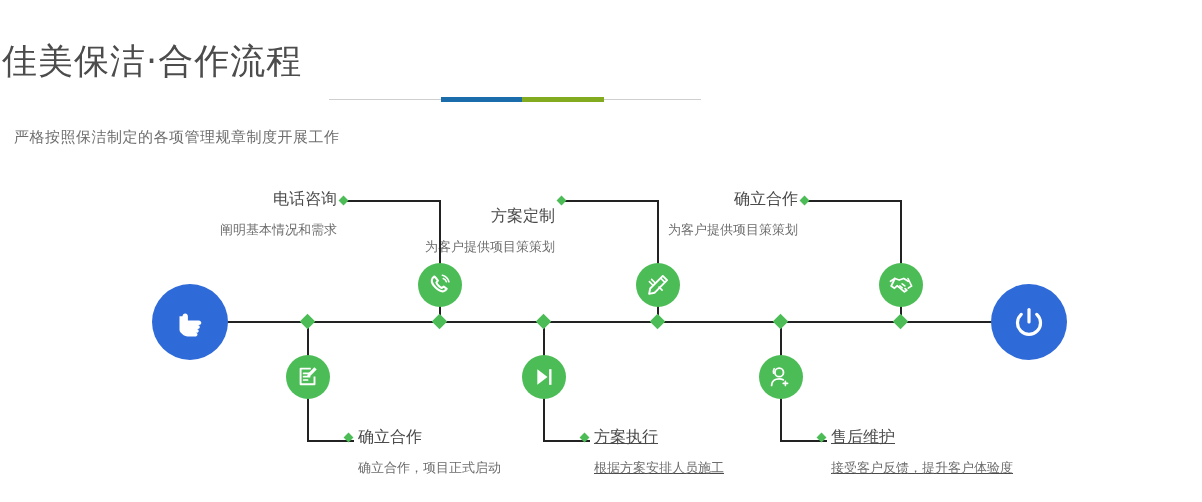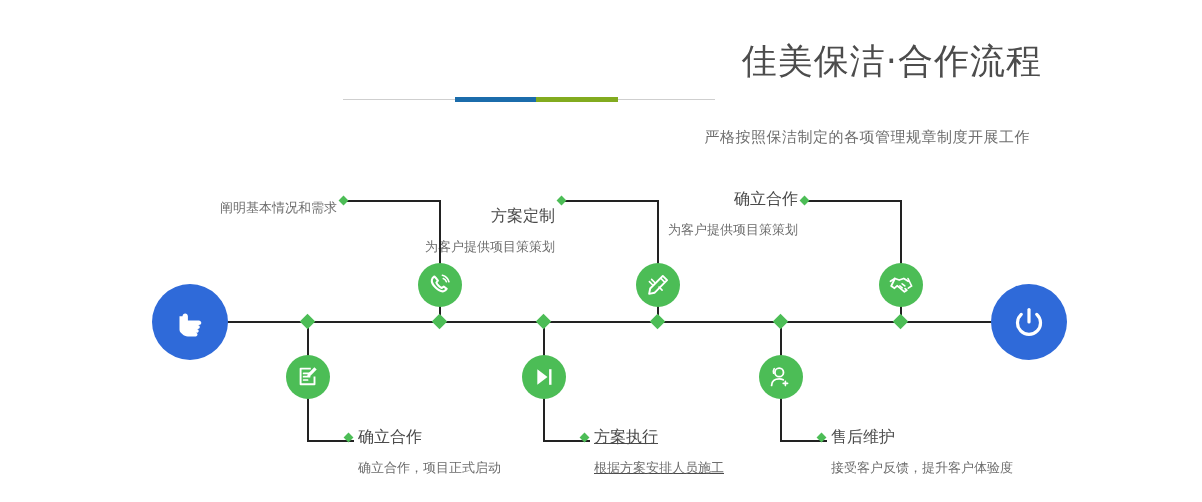--- a/index.html
+++ b/index.html
@@ -16,24 +16,24 @@
     position: relative;
     width: 1202px;
     height: 502px;
     background: #ffffff;
     overflow: hidden;
   }
 
   
   .header {
     position: absolute;
-    left: 16px;
+    left: 2px;
     top: 0;
     width: 1026px;
-    text-align: right;
+    text-align: left;
   }
   .page-title {
     margin: 0;
     padding-top: 38px;
     font-size: 35px;
     line-height: 46px;
     font-weight: normal;
     letter-spacing: 1px;
     color: #4c4c4c;
     font-family: "DejaVu Sans", "Liberation Sans", sans-serif;
@@ -216,20 +216,21 @@
         <svg width="26" height="26" viewBox="0 0 26 26">
           <path fill="none" stroke="#ffffff" stroke-width="2.1" stroke-linecap="round" stroke-linejoin="round" d="M7.4 4.5c-.9.5-2.2 1.7-2.5 3.1-.4 2 .9 5.2 3.7 8 2.8 2.8 6 4.1 8 3.7 1.4-.3 2.6-1.6 3.1-2.5l-3-2.3-1.9 1.5c-1-.4-2.2-1.2-3.2-2.2-1-1-1.8-2.2-2.2-3.2l1.5-1.9-2.3-3z"></path>
           <path fill="none" stroke="#ffffff" stroke-width="1.6" stroke-linecap="round" d="M16.3 6.6a5.6 5.6 0 0 1 3.1 3.1M15.4 3.2a9.3 9.3 0 0 1 6.5 6.5"></path>
         </svg>
       </span>
     </div>
   </div>
   <div class="diamond" style="left:434px; top:316px;"></div>
   <div class="label-dot" style="left:340px; top:197px;"></div>
   <div class="label-block align-right" style="left:0px; top:188px; width:337px;">
+    <div class="l-title">电话咨询</div>
     <div class="l-sub">阐明基本情况和需求</div>
   </div>
 
   <div class="node" style="left:308px; top:321px;">
     <div class="stem" style="top:0px; height:120px;"></div>
     <div class="arm" style="left:-1px; top:119px; width:47px;"></div>
     <div class="bubble" style="top:34px;">
       <span>
         <svg width="26" height="26" viewBox="0 0 26 26">
           <path fill="none" stroke="#ffffff" stroke-width="1.9" stroke-linejoin="round" d="M19.5 12.6v7.6H5.6V4.6h10.2"></path>
@@ -313,18 +314,18 @@
         <svg width="26" height="26" viewBox="0 0 26 26">
           <circle cx="11.2" cy="8.4" r="4.3" fill="none" stroke="#ffffff" stroke-width="1.8"></circle>
           <path fill="none" stroke="#ffffff" stroke-width="1.8" stroke-linecap="round" d="M3.6 21.4c0-4.2 3.4-6.6 7.6-6.6 1.5 0 2.9.3 4 .9"></path>
           <path fill="none" stroke="#ffffff" stroke-width="1.6" stroke-linecap="round" d="M5.6 9.2a5.9 5.9 0 0 1 .6-4.6M17.4 17.3v4.3M15.2 19.4h4.4"></path>
         </svg>
       </span>
     </div>
   </div>
   <div class="diamond" style="left:775px; top:316px;"></div>
   <div class="label-dot" style="left:818px; top:434px;"></div>
-  <div class="label-block align-left" style="left:831px; top:426px;">
+  <div class="label-block align-left" style="left:831px; top:426px;text-decoration:underline;">
     <div class="l-title">售后维护</div>
     <div class="l-sub">接受客户反馈，提升客户体验度</div>
   </div>
 
 </div>
 
 </body></html>

